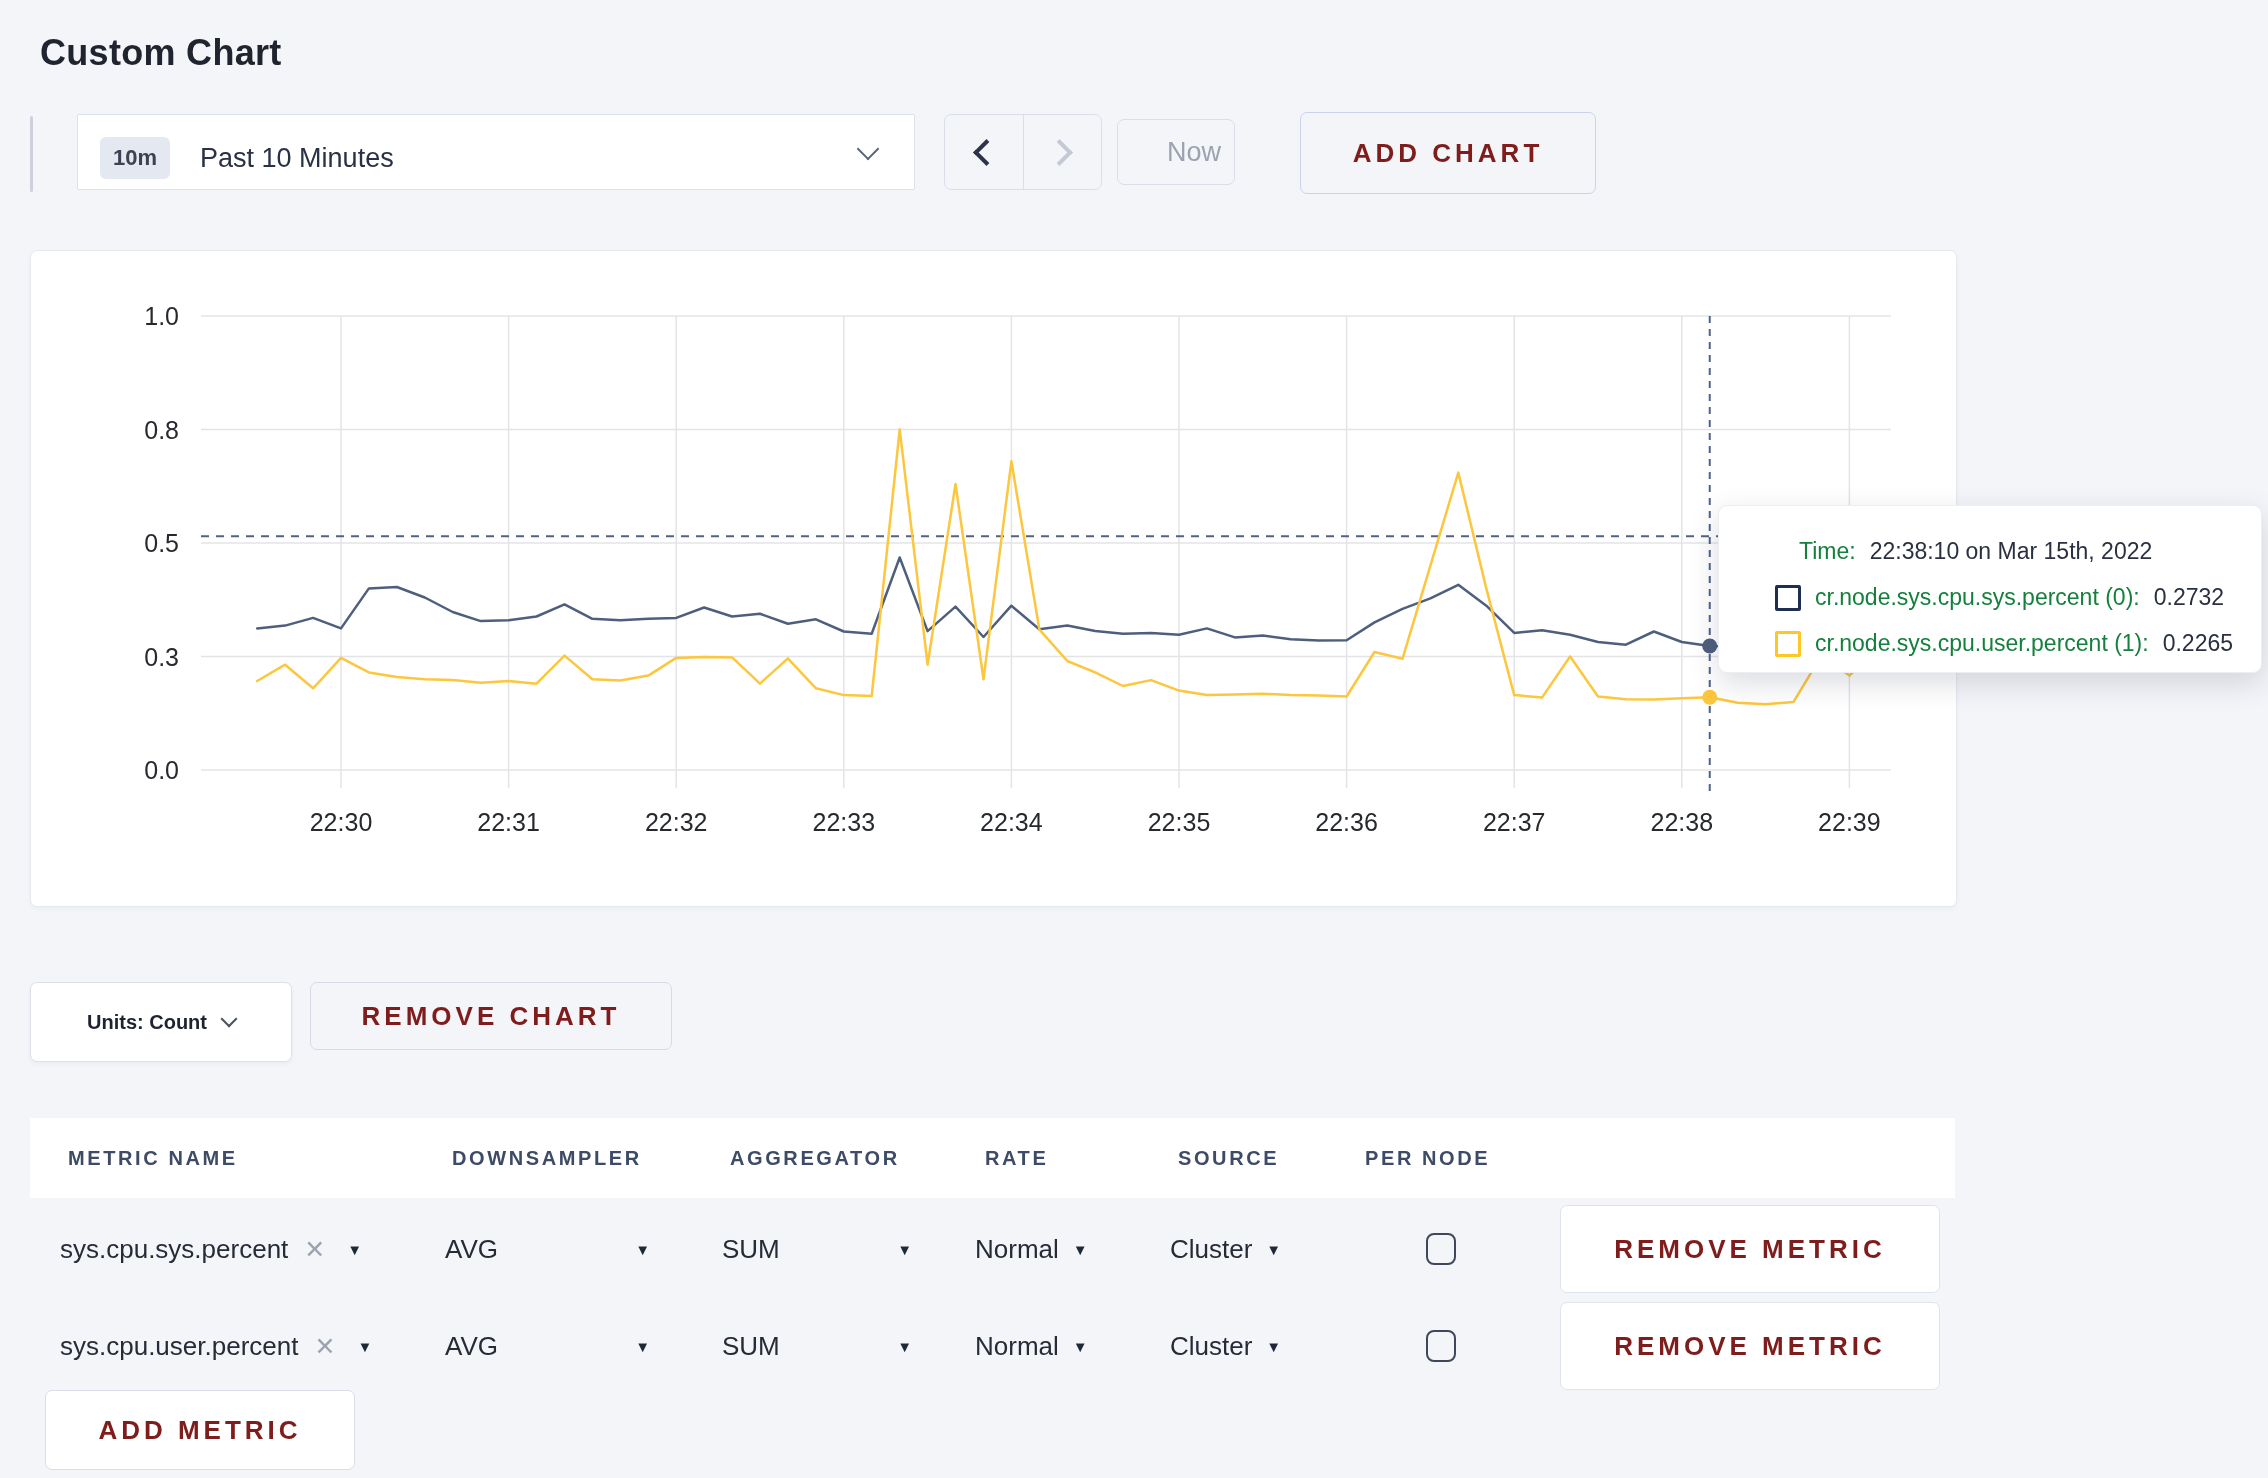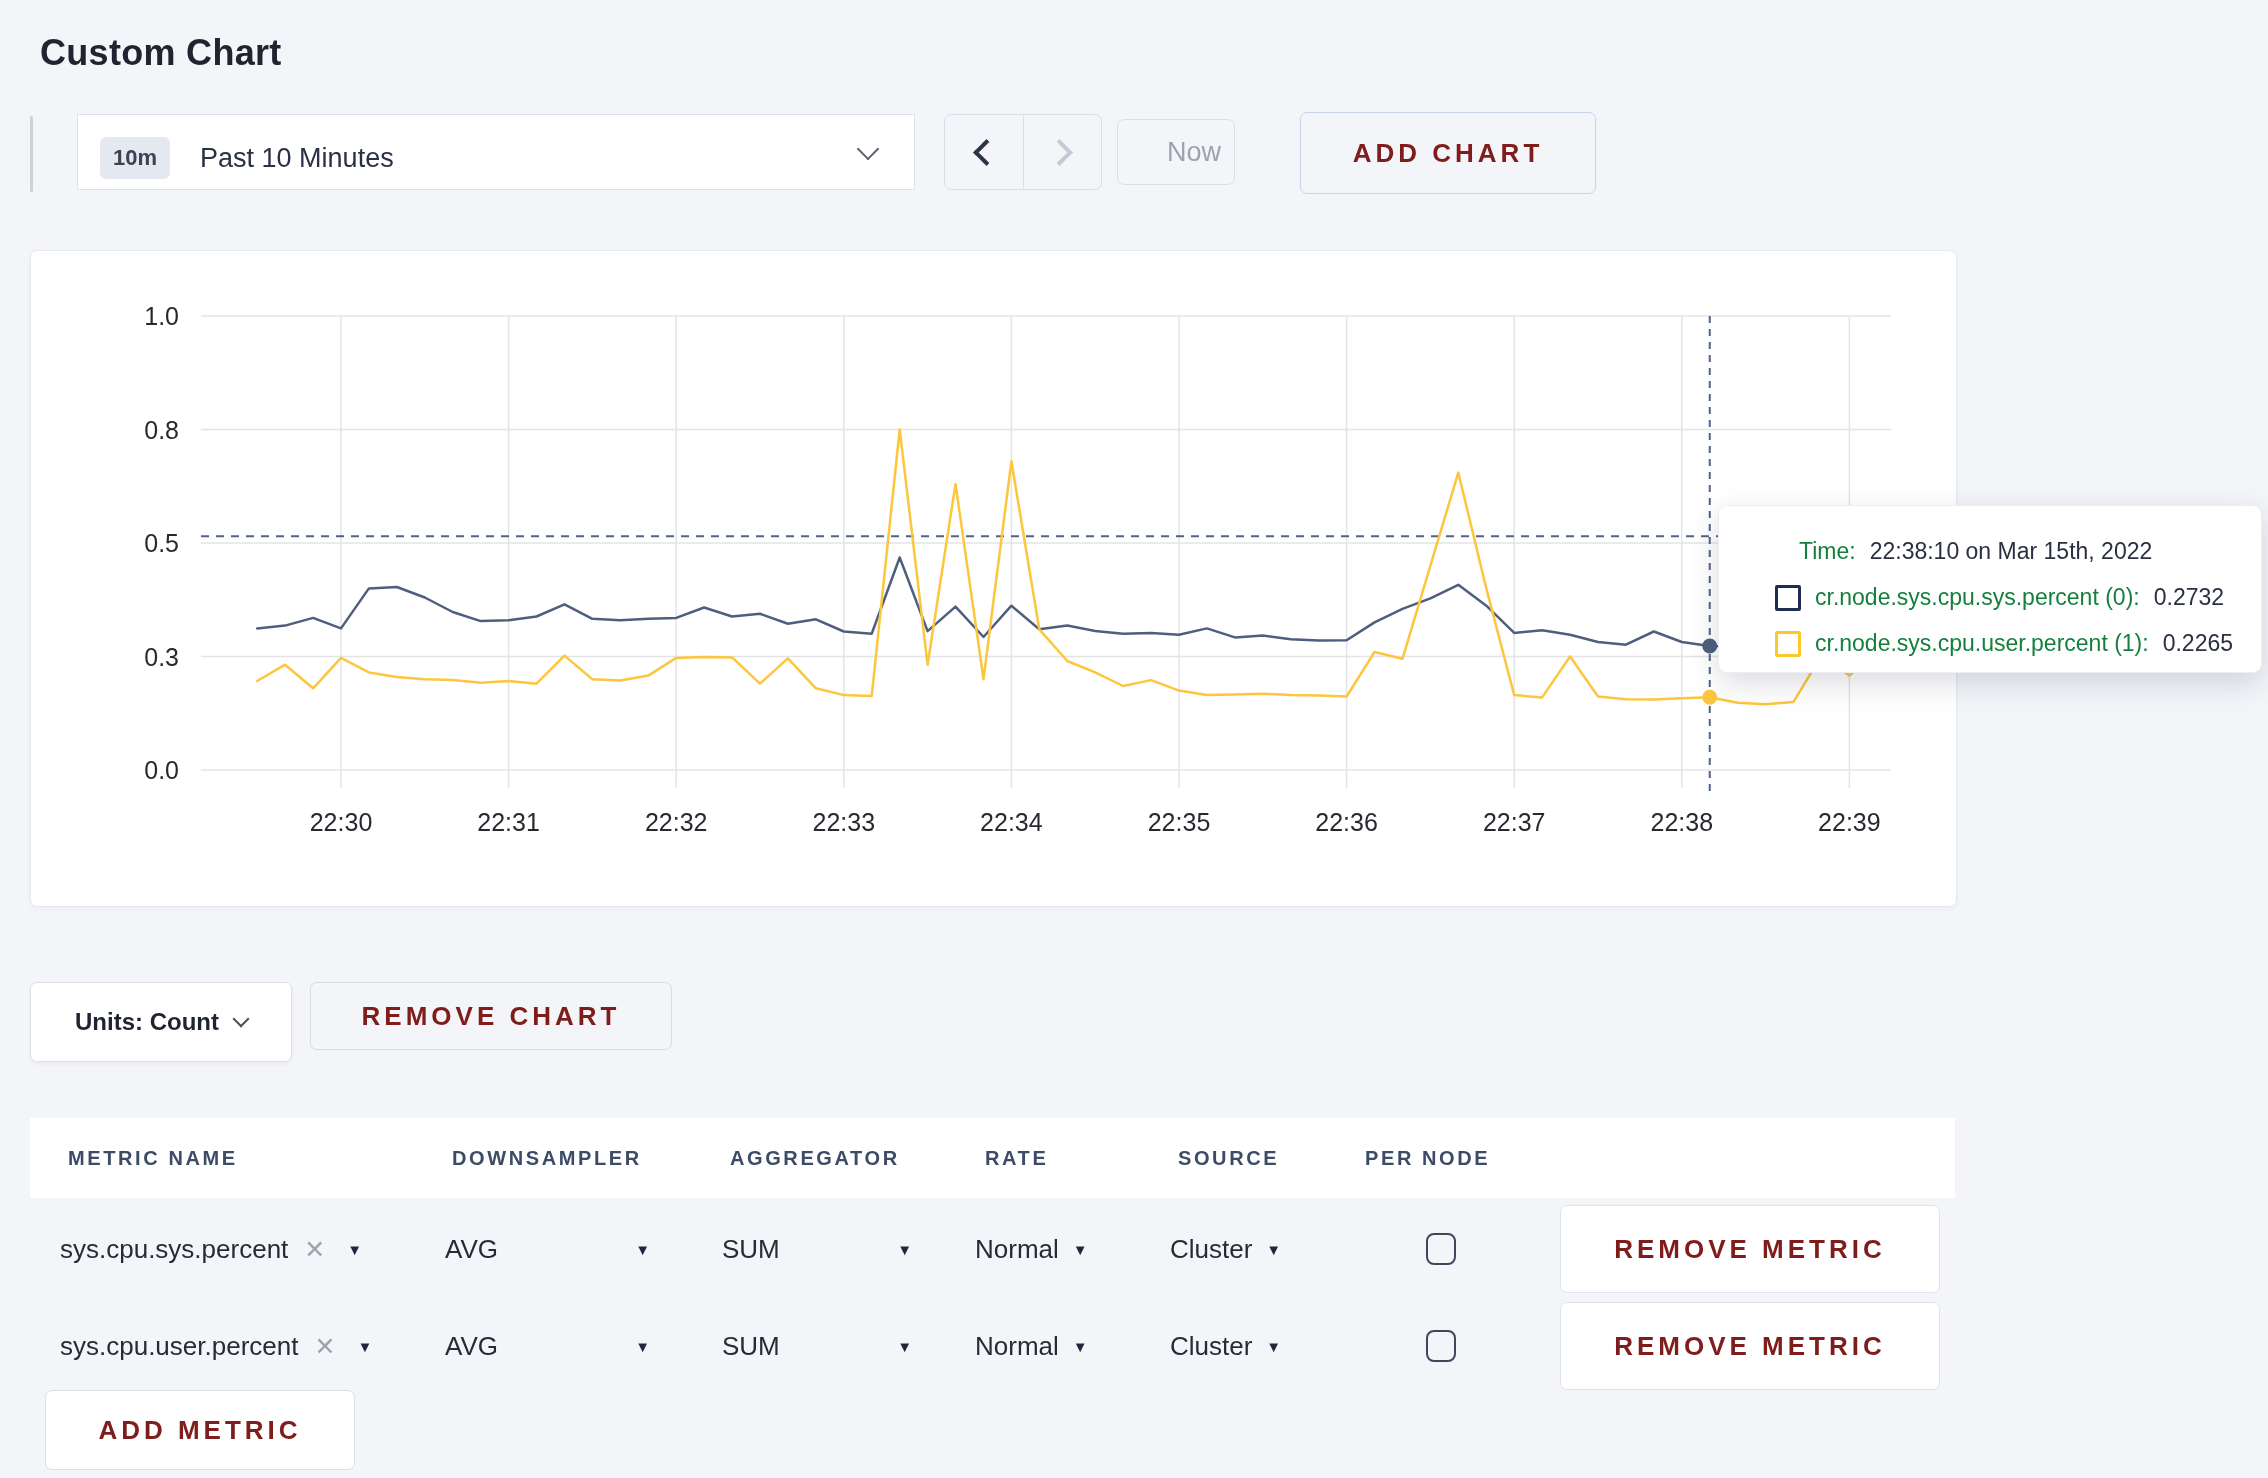--- a/index.html
+++ b/index.html
@@ -63,21 +63,21 @@
   }
   .t-row{display:flex;align-items:center;margin:0 0 19px 56px}
   .t-row.t-time{margin-left:80px}
   .t-label{font-weight:normal;color:#15803d}
   .t-val{margin-left:14px;color:#2a3040}
   .sq{width:20px;height:20px;border:3.5px solid #1e2d50;border-radius:2px;margin-right:14px;flex:none}
 
   
   .units-button{
     left:30px;top:982px;width:262px;height:80px;background:#fff;border:1.5px solid #dbe0e9;border-radius:7px;
-    display:flex;align-items:center;justify-content:center;font-size:24px;font-weight:bold;color:#1e242f;
+    display:flex;align-items:center;justify-content:center;font-size:20px;font-weight:bold;color:#1e242f;
     box-shadow:0 2px 4px rgba(40,50,70,.05);cursor:pointer;font-family:inherit;
   }
   .units-chev{width:12px;height:12px;border-right:2.5px solid #4a5261;border-bottom:2.5px solid #4a5261;transform:rotate(45deg);margin:-6px 0 0 16px}
   .remove-chart-button{left:310px;top:982px;width:362px;height:68px}
 
   
   .table-header{left:30px;top:1118px;width:1925px;height:80px;background:#fff}
   .th{
     position:absolute;top:0;height:80px;line-height:80px;font-size:20px;font-weight:bold;
     letter-spacing:2.6px;color:#3d4b66;white-space:nowrap;

